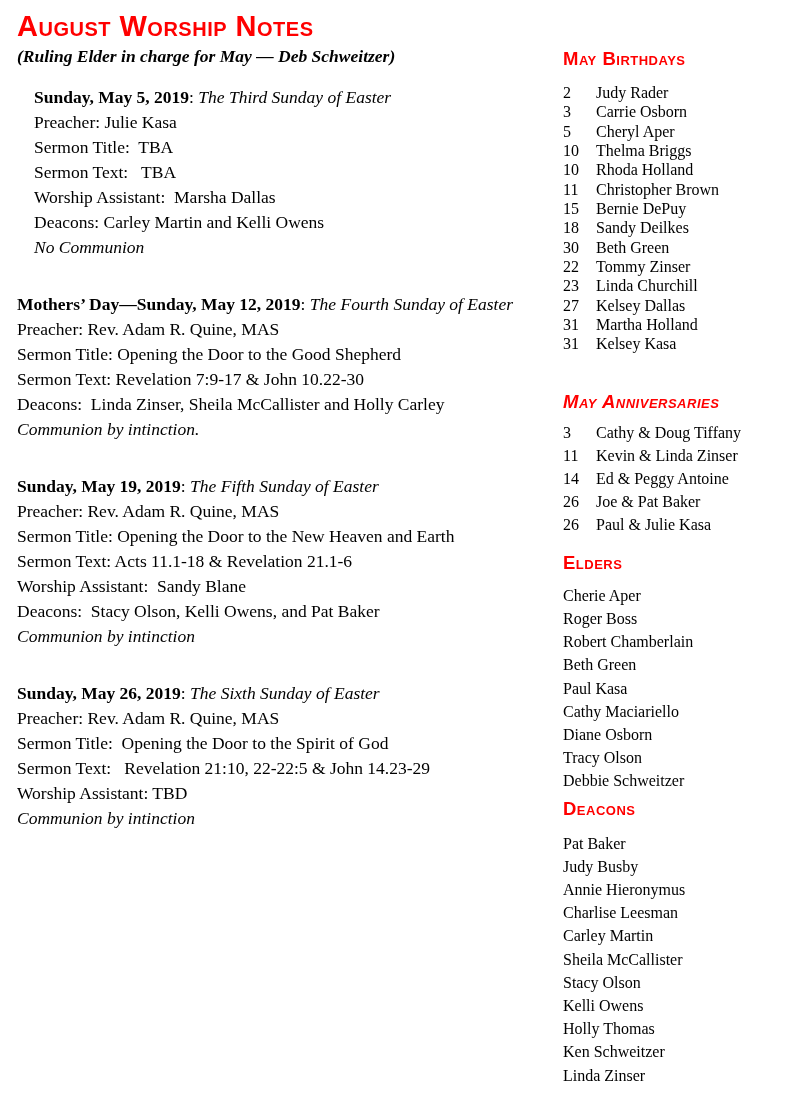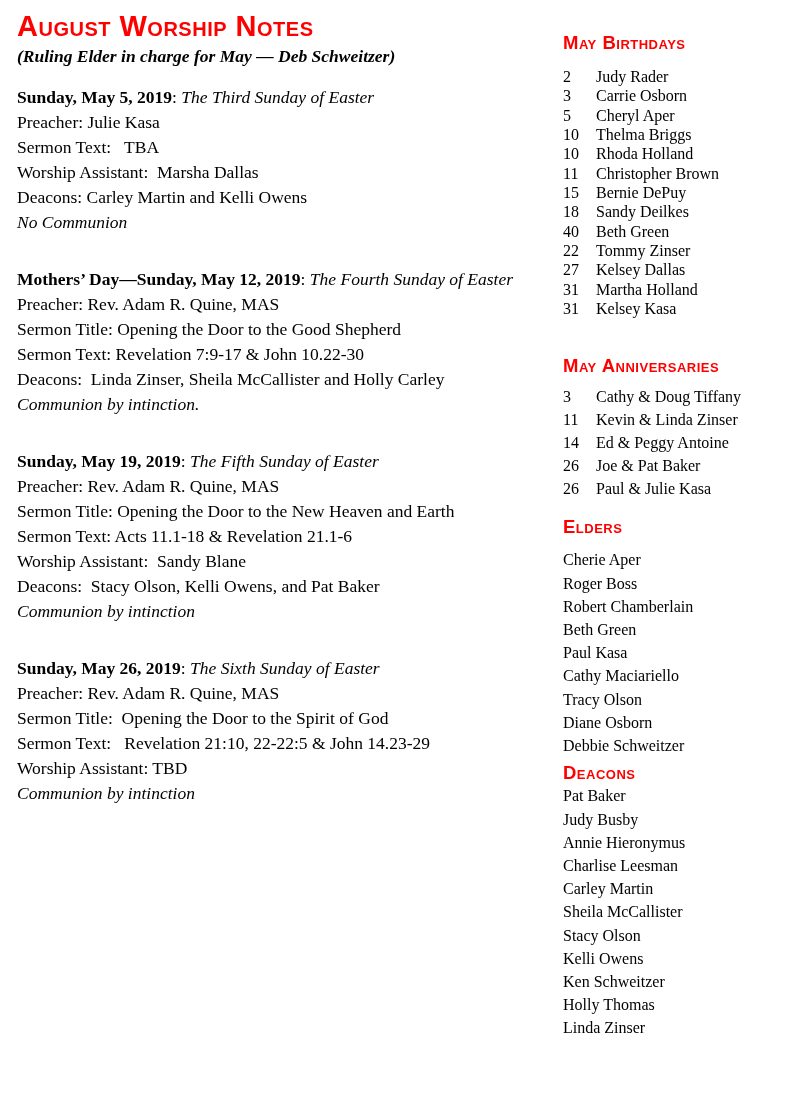--- a/index.html
+++ b/index.html
@@ -26,66 +26,67 @@
   }
   .subtitle {
     margin: 40px 0 0 0;
     font-size: 17.5px;
     line-height: 25px;
     font-weight: bold;
     font-style: italic;
     white-space: pre-wrap;
   }
   .service { margin: 32px 0 0 0; }
-  .service.first { margin-top: 16px; }
+  .service.first { margin-top: 16px; margin-left: 17px; }
   .left p { margin: 0; font-size: 17.5px; line-height: 25px; white-space: pre-wrap; }
   .svc-date { font-weight: bold; }
   .svc-season { font-style: italic; }
   .communion { font-style: italic; }
 
   
   .right {
-    width: 227px; padding-top: 32px;
+    width: 227px; padding-top: 48px;
     font-size: 16px;
   }
   .side-heading {
     margin: 0;
     font-family: "Liberation Sans", sans-serif;
     font-weight: bold;
     font-variant: small-caps;
     font-size: 18.5px;
     line-height: 22px;
     letter-spacing: 0.5px;
     color: var(--red);
   }
   .bday-list { margin-top: 13px; }
   .bday-list .row { display: flex; line-height: 19.35px; }
   .anniv-list { margin-top: 8px; }
   .anniv-list .row { display: flex; line-height: 23px; }
   .row .day { width: 33px; flex: none; }
   .name-list .row { line-height: 23.2px; }
   .elders-list { margin-top: 10px; }
-  .deacons-list { }
-  .mt-anniv { margin-top: 37px; }
+  .deacons-list { margin-top: 12px; }
+  .mt-anniv { margin-top: 37px; font-style: italic; }
   .mt-elders { margin-top: 16px; }
   .mt-deacons { margin-top: 5px; }
 </style>
 </head>
 <body>
 
 <div class="page">
 
   <div class="left">
     <h1 class="doc-title">August Worship Notes</h1>
     <p class="subtitle">(Ruling Elder in charge for May — Deb Schweitzer)</p>
 
     <div class="service first">
       <p class="svc-head"><span class="svc-date">Sunday, May 5, 2019</span><span>: </span><span class="svc-season">The Third Sunday of Easter</span></p>
       <div>
           <p class="svc-line">Preacher: Julie Kasa</p>
+          <p class="svc-line">Sermon Title:  TBA</p>
           <p class="svc-line">Sermon Text:   TBA</p>
           <p class="svc-line">Worship Assistant:  Marsha Dallas</p>
           <p class="svc-line">Deacons: Carley Martin and Kelli Owens</p>
         </div>
       <p class="communion">No Communion</p>
     </div>
 
     <div class="service">
       <p class="svc-head"><span class="svc-date">Mothers’ Day—Sunday, May 12, 2019</span><span>: </span><span class="svc-season">The Fourth Sunday of Easter</span></p>
       <div>
@@ -159,29 +160,33 @@
           <span class="day">15</span>
           <span class="nm">Bernie DePuy</span>
         </div>
 
         <div class="row">
           <span class="day">18</span>
           <span class="nm">Sandy Deilkes</span>
         </div>
 
         <div class="row">
-          <span class="day">40</span>
+          <span class="day">30</span>
           <span class="nm">Beth Green</span>
         </div>
 
         <div class="row">
           <span class="day">22</span>
           <span class="nm">Tommy Zinser</span>
         </div>
 
+        <div class="row">
+          <span class="day">23</span>
+          <span class="nm">Linda Churchill</span>
+        </div>
 
         <div class="row">
           <span class="day">27</span>
           <span class="nm">Kelsey Dallas</span>
         </div>
 
         <div class="row">
           <span class="day">31</span>
           <span class="nm">Martha Holland</span>
         </div>
@@ -229,23 +234,23 @@
         <div class="row">Roger Boss</div>
 
         <div class="row">Robert Chamberlain</div>
 
         <div class="row">Beth Green</div>
 
         <div class="row">Paul Kasa</div>
 
         <div class="row">Cathy Maciariello</div>
 
+        <div class="row">Diane Osborn</div>
+
         <div class="row">Tracy Olson</div>
-
-        <div class="row">Diane Osborn</div>
 
         <div class="row">Debbie Schweitzer</div>
       </div>
 
     <h2 class="side-heading mt-deacons">Deacons</h2>
     <div class="name-list deacons-list">
 
         <div class="row">Pat Baker</div>
 
         <div class="row">Judy Busby</div>
@@ -255,21 +260,21 @@
         <div class="row">Charlise Leesman</div>
 
         <div class="row">Carley Martin</div>
 
         <div class="row">Sheila McCallister</div>
 
         <div class="row">Stacy Olson</div>
 
         <div class="row">Kelli Owens</div>
 
+        <div class="row">Holly Thomas</div>
+
         <div class="row">Ken Schweitzer</div>
 
-        <div class="row">Holly Thomas</div>
-
         <div class="row">Linda Zinser</div>
       </div>
   </div>
 
 </div>
 
 </body></html>

